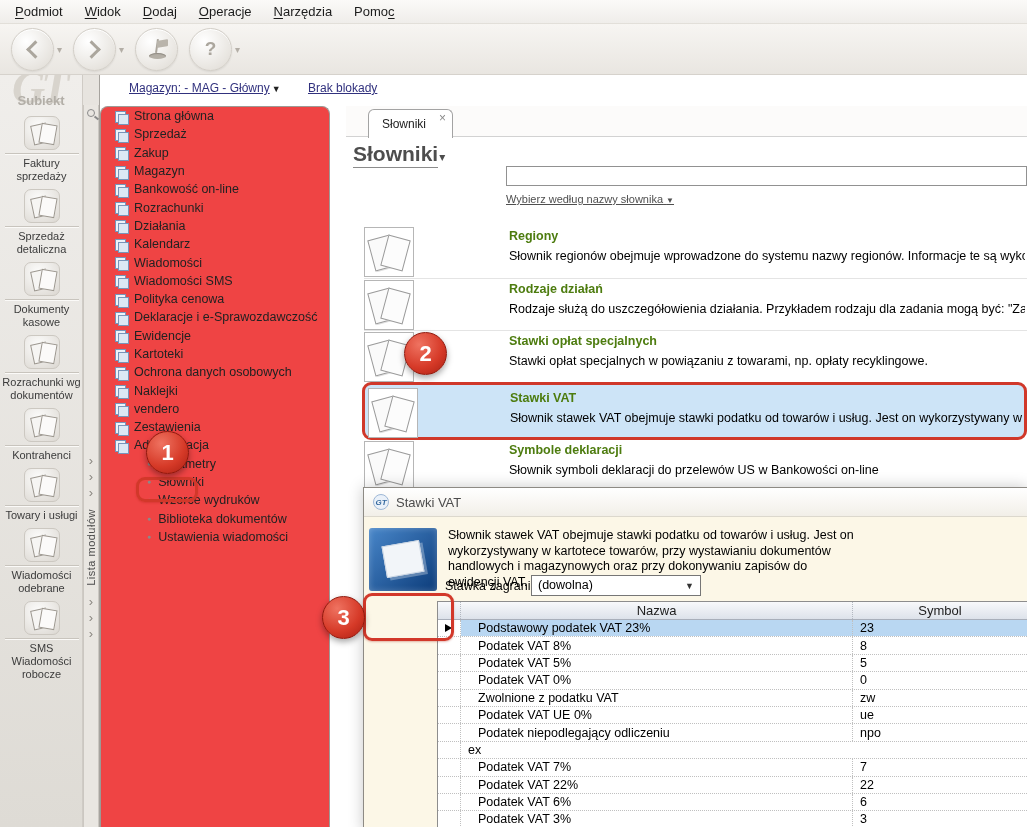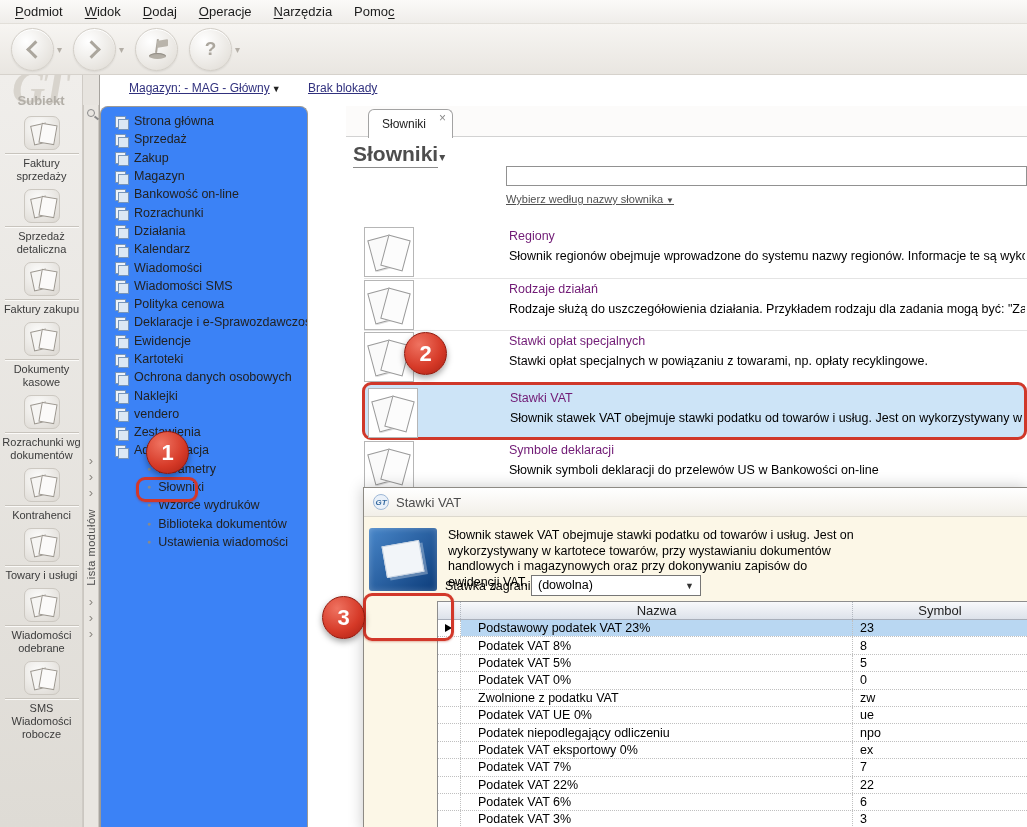--- a/index.html
+++ b/index.html
@@ -69,23 +69,23 @@
   #main-panel { position:absolute; left:99px; top:64px; right:0; bottom:0;
     background:#fff; border:1px solid #a6a39e; border-right:none; border-bottom:none;
     border-radius:12px 0 0 0; z-index:3; }
   #hdr-links { position:absolute; left:0; top:0; height:40px; width:100%; }
   .hlink { position:absolute; font-size:12px; color:#31317e; text-decoration:underline; cursor:pointer; white-space:nowrap; }
   #magazyn-link { left:29px; top:16px; }
   #magazyn-link .dcaret { font-size:9px; text-decoration:none; display:inline-block; margin-left:2px; color:#222; }
   #brak-link { left:208px; top:16px; }
 
   
-  #tree-panel { position:absolute; left:0; top:41px; width:208px; bottom:0;
-    background:#3b82f6; border:1px solid #9d9a95; border-bottom:none;
-    border-radius:8px 8px 0 0; overflow:hidden; padding-top:5px; }
+  #tree-panel { position:absolute; left:0; top:41px; width:230px; bottom:0;
+    background:#ef4444; border:1px solid #9d9a95; border-bottom:none;
+    border-radius:8px 8px 0 0; overflow:hidden; }
   .titem { height:18.3px; display:flex; align-items:center; padding-left:13px;
     font-size:12.5px; color:#222; cursor:pointer; white-space:nowrap; }
   .tico { width:14px; height:13px; margin-right:6px; position:relative; flex:none; }
   .tico::before { content:""; position:absolute; left:1px; top:1px; width:9px; height:10px;
     background:#eef3f9; border:1px solid #7795ba; }
   .tico::after { content:""; position:absolute; left:4px; top:4px; width:9px; height:9px;
     background:#dce8f4; border:1px solid #7795ba; }
   .titem.sub { padding-left:46px; }
   .titem.sub .tlabel::before { content:"●"; font-size:7px; color:#8a8a8a; margin-right:7px; vertical-align:2px; }
 
@@ -111,21 +111,21 @@
   .ditem { position:relative; height:52px; cursor:pointer; }
   .ditem + .ditem { border-top:1px solid #e4e4e4; }
   .ditem:first-child, .ditem.selected, .ditem.selected + .ditem { border-top:none; }
   .dicon { position:absolute; left:0; top:1px; width:50px; height:50px; background:#fff;
     border:1px solid #b6b6b6; }
   .dicon::before { content:""; position:absolute; left:6px; top:9px; width:21px; height:30px;
     background:#fafafa; border:1px solid #9a9a9a; transform:rotate(-15deg); box-shadow:1px 1px 0 #e0e0e0; }
   .dicon::after { content:""; position:absolute; right:6px; top:9px; width:21px; height:30px;
     background:#fcfcfc; border:1px solid #9a9a9a; transform:rotate(15deg); }
   .dtext { position:absolute; left:145px; top:3px; right:2px; overflow:hidden; }
-  .dtitle { font-size:12.5px; font-weight:normal; color:#701a75; white-space:nowrap; overflow:hidden; }
+  .dtitle { font-size:12.5px; font-weight:bold; color:#4d7c0f; white-space:nowrap; overflow:hidden; }
   .ddesc { font-size:12.5px; color:#000; margin-top:6px; white-space:nowrap; overflow:hidden; }
   .ditem.selected { height:58px; background:#cde4f7; border:3px solid #d0382a; border-radius:9px;
     margin-left:-2px; padding-left:2px; }
   .ditem.selected .dicon { top:3px; left:3px; }
   .ditem.selected .dtext { top:6px; }
 
   
   #dialog { position:absolute; left:363px; top:487px; right:0; height:345px;
     background:#fcf7e7; border:1px solid #8d8a84; border-right:none;
     box-shadow:0 0 14px rgba(0,0,0,.22); z-index:10; }
@@ -233,25 +233,20 @@
     <div id="modules">
       <div class="module">
           <div class="mico"></div>
           <div class="msep"></div>
           <div class="mlabel">Faktury sprzedaży</div>
         </div>
         <div class="module">
           <div class="mico"></div>
           <div class="msep"></div>
           <div class="mlabel">Sprzedaż detaliczna</div>
-        </div>
-        <div class="module">
-          <div class="mico"></div>
-          <div class="msep"></div>
-          <div class="mlabel">Faktury zakupu</div>
         </div>
         <div class="module">
           <div class="mico"></div>
           <div class="msep"></div>
           <div class="mlabel">Dokumenty kasowe</div>
         </div>
         <div class="module">
           <div class="mico"></div>
           <div class="msep"></div>
           <div class="mlabel">Rozrachunki wg dokumentów</div>
@@ -503,21 +498,20 @@
           <div class="tname">Podatek VAT UE 0%</div>
           <div class="tsym">ue</div>
         </div>
         <div class="trow">
           <div class="tmark"></div>
           <div class="tname">Podatek niepodlegający odliczeniu</div>
           <div class="tsym">npo</div>
         </div>
         <div class="trow">
           <div class="tmark"></div>
-          <div class="tname">Podatek VAT eksportowy 0%</div>
           <div class="tsym">ex</div>
         </div>
         <div class="trow">
           <div class="tmark"></div>
           <div class="tname">Podatek VAT 7%</div>
           <div class="tsym">7</div>
         </div>
         <div class="trow">
           <div class="tmark"></div>
           <div class="tname">Podatek VAT 22%</div>

